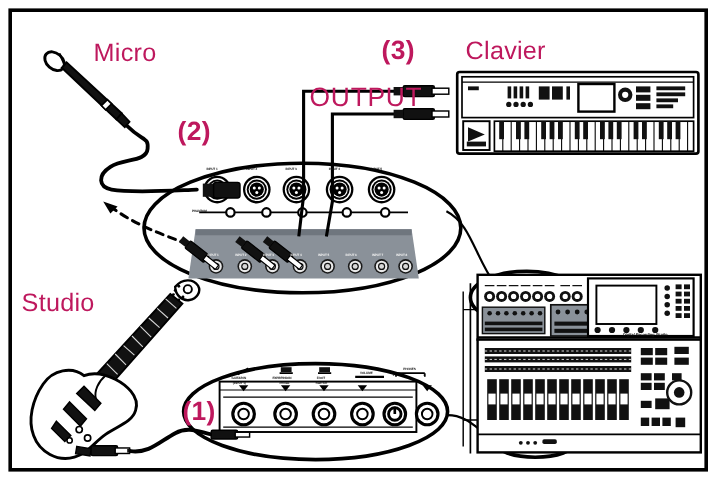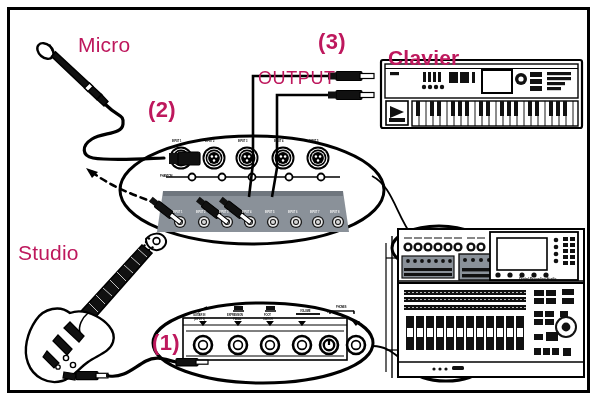--- a/index.html
+++ b/index.html
@@ -5,21 +5,21 @@
   html,body{margin:0;padding:0;background:#ffffff;}
   body{width:601px;height:404px;overflow:hidden;
        font-family:"Liberation Sans", sans-serif;color:#000;}
   #stage{position:relative;width:601px;height:404px;background:#fff;}
   #frame{position:absolute;left:7px;top:7px;width:583px;height:386px;
          border:3px solid #000;box-sizing:border-box;background:#fff;}
   svg.layer{position:absolute;left:0;top:0;width:601px;height:404px;}
   .lbl{position:absolute;white-space:nowrap;color:#be185d;}
   .lbl-device{font-size:21px;font-weight:400;letter-spacing:.2px;}
   .lbl-step{font-size:22px;font-weight:bold;letter-spacing:.3px;}
-  .lbl-output{font-size:18px;font-weight:400;letter-spacing:.6px;}
+  .lbl-output{font-size:22px;font-weight:400;letter-spacing:.6px;}
   .tiny{position:absolute;font-size:2.6px;font-weight:bold;color:#111;
         white-space:nowrap;letter-spacing:-.1px;transform-origin:0 0;}
   .tiny-w{color:#f2f2f2;}
 </style>
 </head>
 <body>
 
 <div id="stage">
 
   <div id="frame"></div>
@@ -505,21 +505,21 @@
     </g>
 
     <line x1="386" y1="258" x2="398" y2="258" stroke="#000" stroke-width="1.2"></line>
     <line x1="386" y1="350" x2="398" y2="350" stroke="#000" stroke-width="1.2"></line>
   </svg>
 
   <div class="lbl lbl-device" style="left:78px; top:33px;">Micro</div>
 
   <div class="lbl lbl-device" style="left:18px; top:241px;">Studio</div>
 
-  <div class="lbl lbl-device" style="left:388px; top:46px;font-weight:bold;">Clavier</div>
+  <div class="lbl lbl-device" style="left:388px; top:31px;">Clavier</div>
 
   <div class="lbl lbl-output" style="left:258px; top:68px;">OUTPUT</div>
 
   <div class="lbl lbl-step" style="left:148px; top:97px;">(2)</div>
 
   <div class="lbl lbl-step" style="left:318px; top:29px;">(3)</div>
 
   <div class="lbl lbl-step" style="left:152px; top:330px;">(1)</div>
 
   <div class="tiny" style="left:172px; top:140px;">INPUT 1</div>

